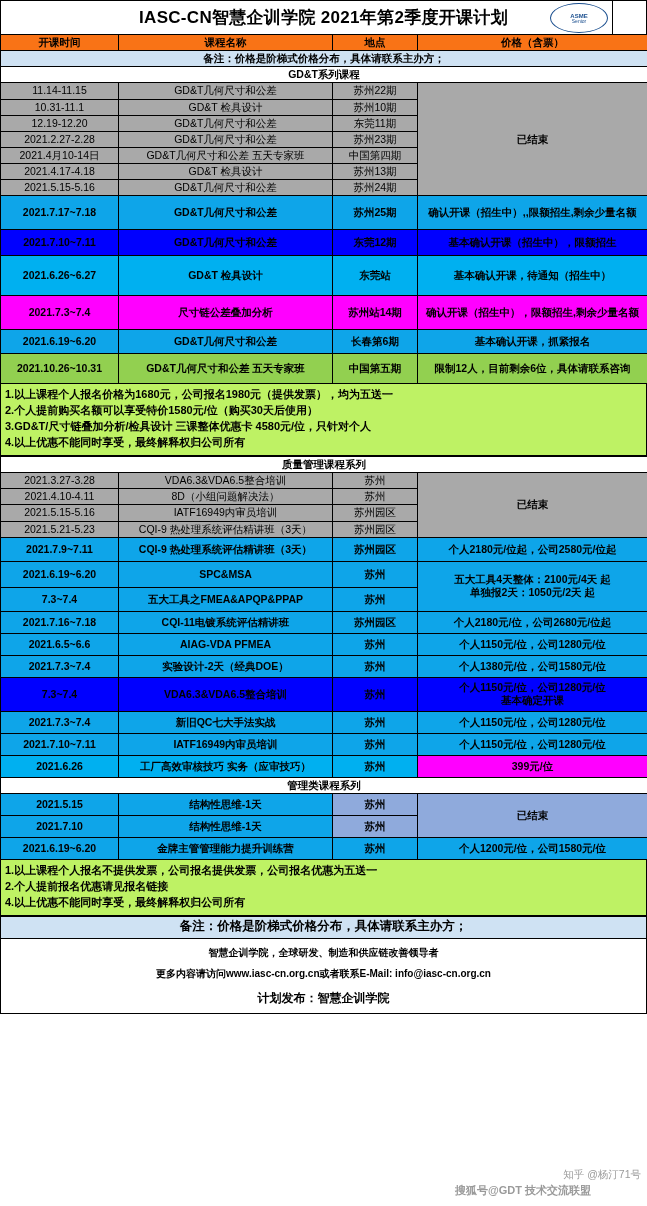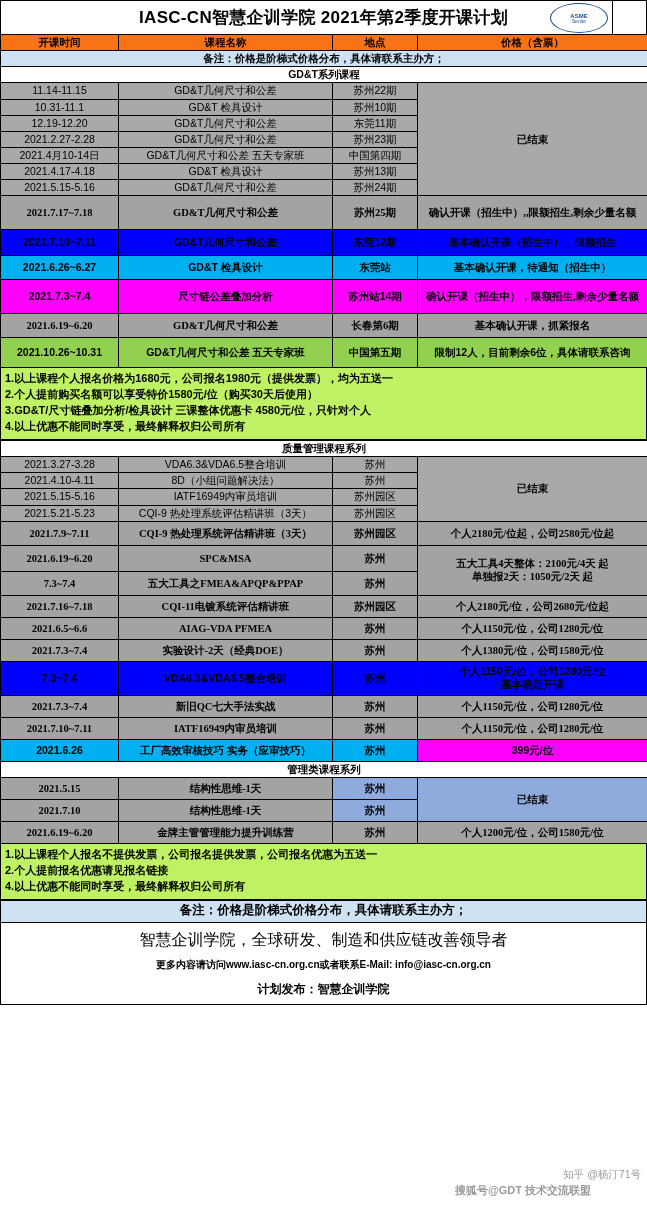--- a/index.html
+++ b/index.html
@@ -79,21 +79,21 @@
     text-align: left;
     padding-left: 4px;
   }
   .section-title {
     background: #ffffff;
     font-size: 13px;
     font-weight: bold;
     text-align: center;
   }
   
-  .r-green { background: #a3a3a3; color: #000; font-weight: bold; font-family: Liberation Serif, serif; }
+  .r-green { background: #0ea5e9; color: #000; font-weight: bold; }
   .r-blue  { background: #0000ff; color: #ffff00; font-weight: bold; }
   .r-cyan  { background: #00b0f0; color: #0000cd; font-weight: bold; }
   .r-magenta { background: #ff00ff; color: #ffff00; font-weight: bold; }
   .r-lgreen { background: #92d050; color: #000; font-weight: bold; }
   .r-old   { background: #a9a9a9; color: #000; font-size: 9.5px; }
   .price-red { color: #ff0000; font-weight: bold; }
   .price-black { color: #000; font-weight: bold; }
   .price-blue { color: #0000cd; font-weight: bold; }
   .price-yellow { color: #ffff00; font-weight: bold; }
   .cell-done { background: #a9a9a9; color: #ff0000; font-weight: bold; font-size: 12px; }
@@ -111,21 +111,21 @@
   }
   .notes div { white-space: nowrap; }
   
   .footer {
     border: 1px solid #000;
     border-top: none;
     text-align: center;
     padding: 7px 0 6px 0;
     background: #ffffff;
   }
-  .footer .f1 { font-size: 16px; font-weight: normal; margin-bottom: 7px; }
+  .footer .f1 { font-size: 10px; font-weight: bold; margin-bottom: 7px; }
   .footer .f2 { font-size: 11.5px; font-weight: bold; margin-bottom: 6px; }
   .footer .f3 { font-size: 10px; font-weight: bold; margin-bottom: 5px; }
   .footer .f4 { font-size: 12px; font-weight: bold; margin-top: 9px; }
   .watermark-left {
     position: absolute;
     left: 455px;
     bottom: 8px;
     font-size: 11px;
     color: #9a9a9a;
     font-weight: bold;
@@ -216,21 +216,21 @@
         <td>GD&amp;T几何尺寸和公差</td>
         <td>苏州25期</td>
         <td class="price-red">确认开课（招生中）,,限额招生,剩余少量名额</td>
       </tr>
       <tr class="r-blue" style="height:26px">
         <td>2021.7.10~7.11</td>
         <td>GD&amp;T几何尺寸和公差</td>
         <td>东莞12期</td>
         <td class="price-yellow">基本确认开课（招生中），限额招生</td>
       </tr>
-      <tr class="r-cyan" style="height:24px">
+      <tr class="r-cyan" style="height:40px">
         <td>2021.6.26~6.27</td>
         <td>GD&amp;T 检具设计</td>
         <td>东莞站</td>
         <td class="price-blue">基本确认开课，待通知（招生中）</td>
       </tr>
       <tr class="r-magenta" style="height:34px">
         <td>2021.7.3~7.4</td>
         <td>尺寸链公差叠加分析</td>
         <td>苏州站14期</td>
         <td class="price-yellow">确认开课（招生中），限额招生,剩余少量名额</td>

